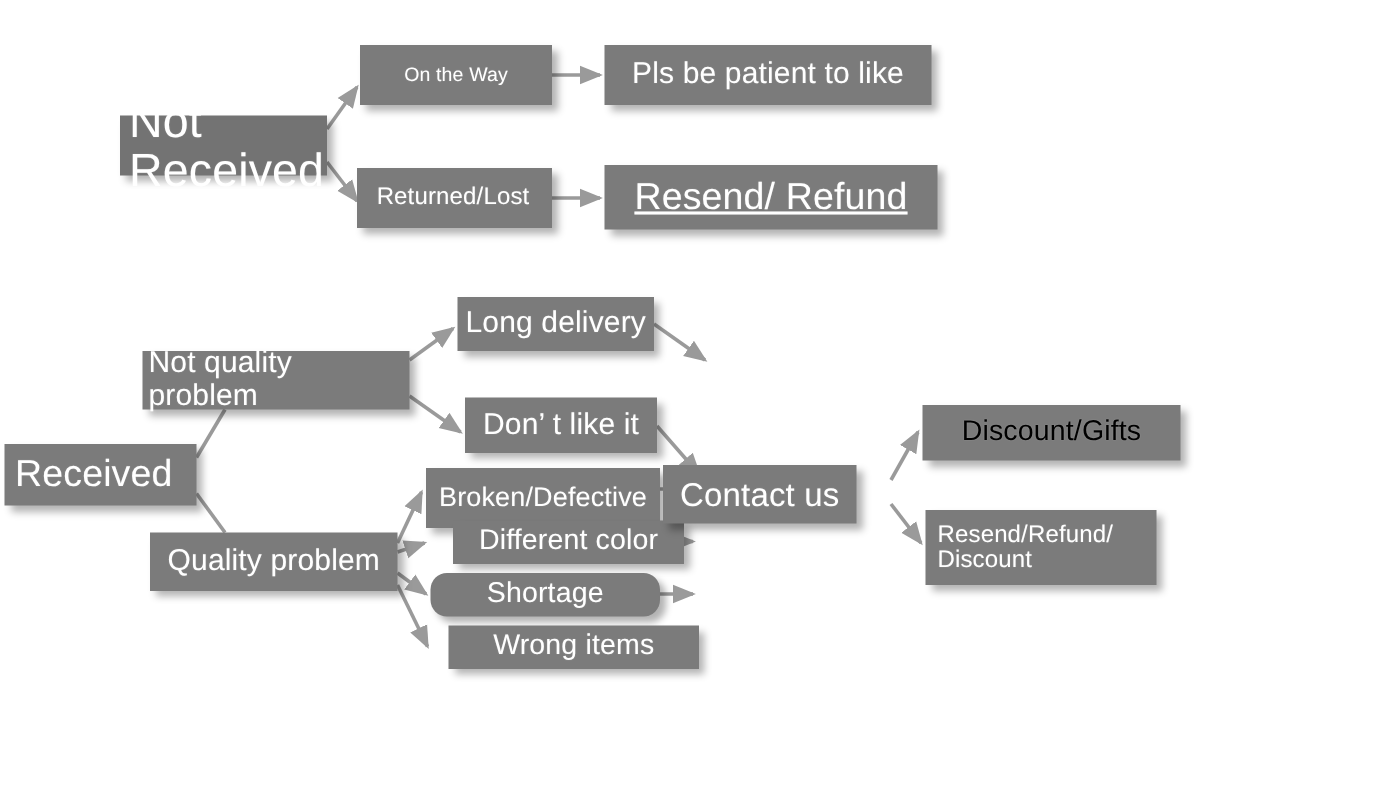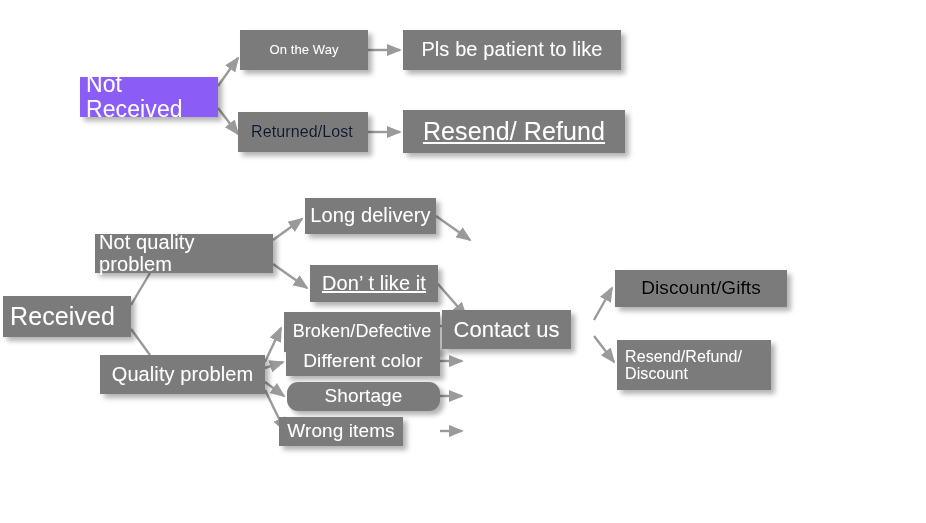--- a/index.html
+++ b/index.html
@@ -72,33 +72,33 @@
         <path d="M 440,326 L 462,326" marker-end="url(#ah)"></path>
         <path d="M 440,361 L 462,361" marker-end="url(#ah)"></path>
         <path d="M 440,396 L 462,396" marker-end="url(#ah)"></path>
         <path d="M 440,431 L 462,431" marker-end="url(#ah)"></path>
         <path d="M 594,320 L 612,288" marker-end="url(#ah)"></path>
         <path d="M 594,336 L 614,362" marker-end="url(#ah)"></path>
       </g>
   </svg>
 
   <div id="nodes">
-      <div class="node left" style="left: 80px; top: 77px; width: 138px; height: 40px; font-size: 23px; padding-left: 6px; padding-right: 4px; background: #8b5cf6; color: rgb(255, 255, 255);">Not Received</div>
+      <div class="node left" style="left: 80px; top: 77px; width: 138px; height: 40px; font-size: 31px; padding-left: 6px; padding-right: 4px; background: #737373; color: rgb(255, 255, 255);">Not Received</div>
       <div class="node center" style="left: 240px; top: 30px; width: 128px; height: 40px; font-size: 13px; padding-left: 4px; padding-right: 4px; background: rgb(123, 123, 123); color: rgb(255, 255, 255);">On the Way</div>
       <div class="node center" style="left: 403px; top: 30px; width: 218px; height: 40px; font-size: 20px; padding-left: 4px; padding-right: 4px; background: rgb(123, 123, 123); color: rgb(255, 255, 255);">Pls be patient to like</div>
-      <div class="node center" style="left: 238px; top: 112px; width: 130px; height: 40px; font-size: 16px; padding-left: 4px; padding-right: 6px; background: rgb(123, 123, 123); color: #0f172a;">Returned/Lost</div>
+      <div class="node center" style="left: 238px; top: 112px; width: 130px; height: 40px; font-size: 16px; padding-left: 4px; padding-right: 6px; background: rgb(123, 123, 123); color: #ffffff;">Returned/Lost</div>
       <div class="node center" style="left: 403px; top: 110px; width: 222px; height: 43px; font-size: 25px; padding-left: 4px; padding-right: 4px; background: rgb(123, 123, 123); color: rgb(255, 255, 255); text-decoration: underline;">Resend/ Refund</div>
       <div class="node left" style="left: 3px; top: 296px; width: 128px; height: 41px; font-size: 25px; padding-left: 7px; padding-right: 4px; background: rgb(123, 123, 123); color: rgb(255, 255, 255);">Received</div>
       <div class="node center" style="left: 95px; top: 234px; width: 178px; height: 39px; font-size: 20px; padding-left: 4px; padding-right: 4px; background: rgb(123, 123, 123); color: rgb(255, 255, 255);">Not quality problem</div>
       <div class="node center" style="left: 100px; top: 355px; width: 165px; height: 39px; font-size: 20px; padding-left: 4px; padding-right: 4px; background: rgb(123, 123, 123); color: rgb(255, 255, 255);">Quality problem</div>
       <div class="node center" style="left: 305px; top: 198px; width: 131px; height: 36px; font-size: 20px; padding-left: 4px; padding-right: 4px; background: rgb(123, 123, 123); color: rgb(255, 255, 255);">Long delivery</div>
-      <div class="node center" style="left: 310px; top: 265px; width: 128px; height: 37px; font-size: 20px; padding-left: 4px; padding-right: 4px; background: rgb(123, 123, 123); color: rgb(255, 255, 255); text-decoration: underline;">Don’  t like it</div>
+      <div class="node center" style="left: 310px; top: 265px; width: 128px; height: 37px; font-size: 20px; padding-left: 4px; padding-right: 4px; background: rgb(123, 123, 123); color: rgb(255, 255, 255);">Don’  t like it</div>
       <div class="node center" style="left: 284px; top: 312px; width: 156px; height: 40px; font-size: 18px; padding-left: 4px; padding-right: 4px; background: rgb(123, 123, 123); color: rgb(255, 255, 255);">Broken/Defective</div>
-      <div class="node center" style="left: 286px; top: 347px; width: 154px; height: 29px; font-size: 19px; padding-left: 4px; padding-right: 4px; background: rgb(123, 123, 123); color: rgb(255, 255, 255);">Different color</div>
+      <div class="node center" style="left: 302px; top: 347px; width: 154px; height: 29px; font-size: 19px; padding-left: 4px; padding-right: 4px; background: rgb(123, 123, 123); color: rgb(255, 255, 255);">Different color</div>
       <div class="node center" style="left: 287px; top: 382px; width: 153px; height: 29px; font-size: 19px; padding-left: 4px; padding-right: 4px; background: rgb(123, 123, 123); color: rgb(255, 255, 255); border-radius: 11px;">Shortage</div>
-      <div class="node center" style="left: 279px; top: 417px; width: 124px; height: 29px; font-size: 19px; padding-left: 4px; padding-right: 4px; background: rgb(123, 123, 123); color: rgb(255, 255, 255);">Wrong items</div>
+      <div class="node center" style="left: 299px; top: 417px; width: 167px; height: 29px; font-size: 19px; padding-left: 4px; padding-right: 4px; background: rgb(123, 123, 123); color: rgb(255, 255, 255);">Wrong items</div>
       <div class="node center" style="left: 442px; top: 310px; width: 129px; height: 39px; font-size: 22px; padding-left: 4px; padding-right: 4px; background: rgb(123, 123, 123); color: rgb(255, 255, 255);">Contact us</div>
       <div class="node center" style="left: 615px; top: 270px; width: 172px; height: 37px; font-size: 19px; padding-left: 4px; padding-right: 4px; background: rgb(123, 123, 123); color: #000000;">Discount/Gifts</div>
       <div class="node left" style="left: 617px; top: 340px; width: 154px; height: 50px; font-size: 16px; padding-left: 8px; padding-right: 4px; background: rgb(123, 123, 123); color: rgb(255, 255, 255);">Resend/Refund/
 Discount</div>
     </div>
 
 </div>
 
 </body></html>

